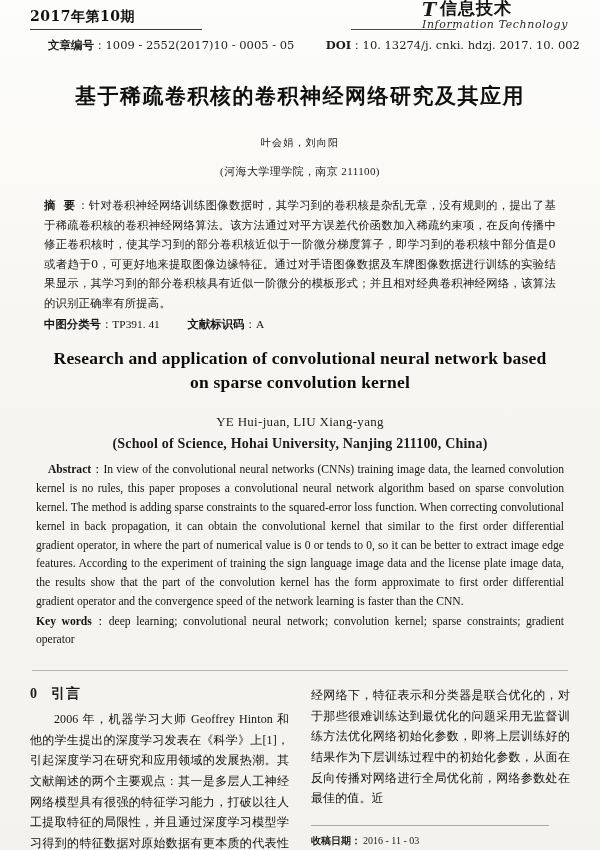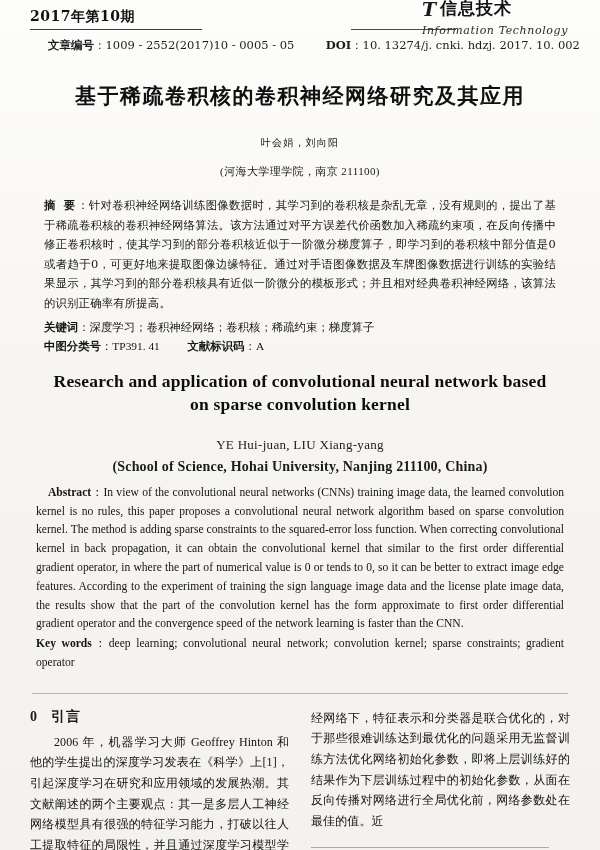--- a/index.html
+++ b/index.html
@@ -59,21 +59,21 @@
     font-size: 17px;
     letter-spacing: 1px;
     color: #121212;
   }
   .journal-logo .en {
     font-family: "DejaVu Serif", "Liberation Serif", serif;
     font-style: italic;
     font-size: 11px;
     letter-spacing: 0.6px;
     color: #2a2a2a;
-    margin-top: 6px;
+    margin-top: 0;
     white-space: nowrap;
   }
   .logo-mark {
     display: inline-block;
     font-family: "DejaVu Serif", serif;
     font-style: italic;
     font-size: 19px;
     margin-right: 3px;
     vertical-align: -2px;
     color: #1a1a1a;
@@ -303,23 +303,20 @@
       </div>
     </div>
 
     <div class="cn-title">基于稀疏卷积核的卷积神经网络研究及其应用</div>
     <div class="cn-authors">叶会娟，刘向阳</div>
     <div class="cn-affil">(河海大学理学院，南京 211100)</div>
 
     <div class="abs-block">
       <span class="lbl">摘 要</span><span>：针对卷积神经网络训练图像数据时，其学习到的卷积核是杂乱无章，没有规则的，提出了基于稀疏卷积核的卷积神经网络算法。该方法通过对平方误差代价函数加入稀疏约束项，在反向传播中修正卷积核时，使其学习到的部分卷积核近似于一阶微分梯度算子，即学习到的卷积核中部分值是0或者趋于0，可更好地来提取图像边缘特征。通过对手语图像数据及车牌图像数据进行训练的实验结果显示，其学习到的部分卷积核具有近似一阶微分的模板形式；并且相对经典卷积神经网络，该算法的识别正确率有所提高。</span>
     </div>
-    <div class="kw-line">
-      <span class="lbl">关键词</span><span>：深度学习；卷积神经网络；卷积核；稀疏约束；梯度算子</span>
-    </div>
     <div class="clc-line">
       <span class="lbl">中图分类号</span><span>：TP391. 41</span>
       <span class="sp"></span>
       <span class="lbl">文献标识码</span><span>：A</span>
     </div>
 
     <div class="en-title">
       <div>Research and application of convolutional neural network based</div>
       <div>on sparse convolution kernel</div>
     </div>

